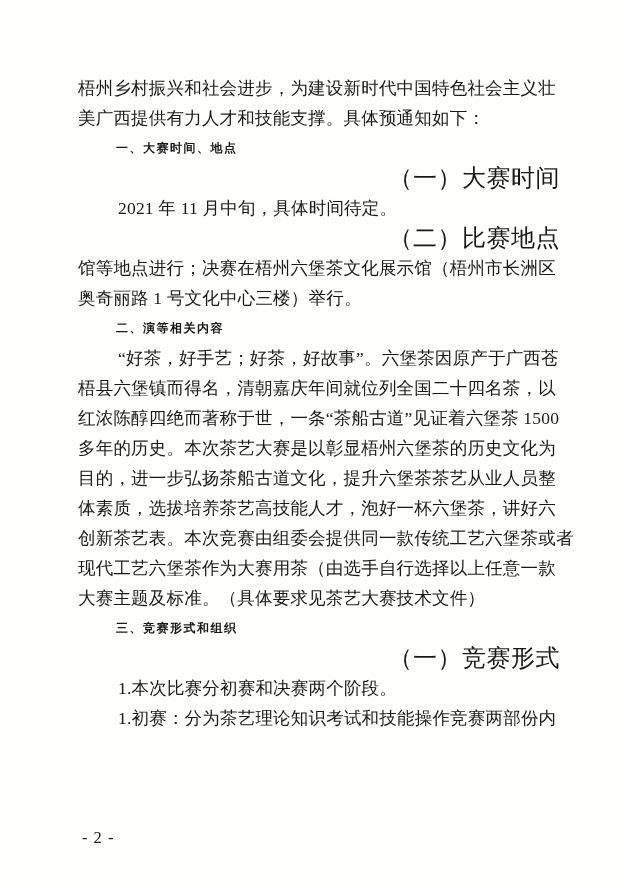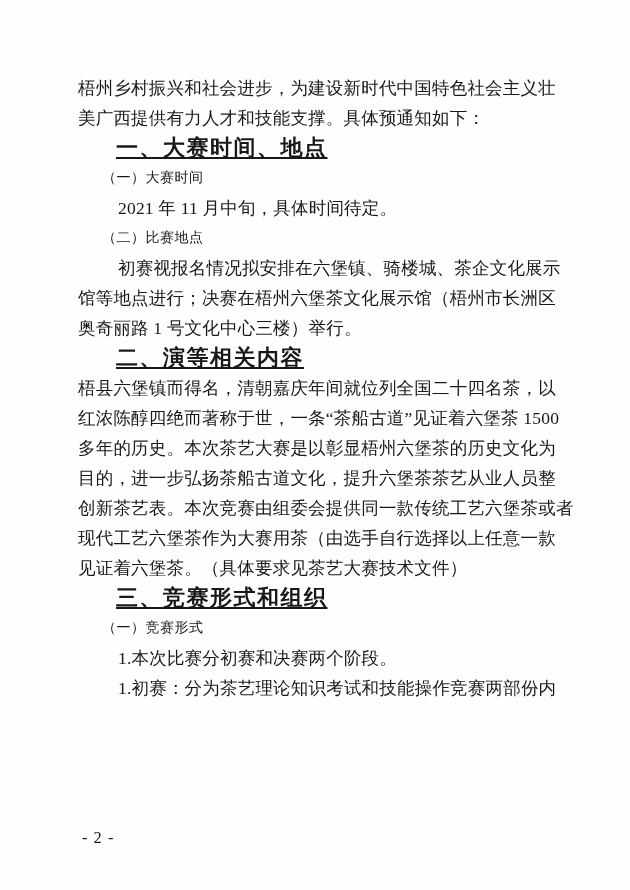--- a/index.html
+++ b/index.html
@@ -29,29 +29,29 @@
     font-size: 17.5px;
     white-space: nowrap;
     letter-spacing: 0.2px;
   }
   .indent {
     padding-left: 40px;
   }
   .h1 {
     font-family: "Liberation Sans", "DejaVu Sans", sans-serif;
     font-weight: 700;
-    font-size: 22px;
+    font-size: 12px;
     padding-left: 38px;
     letter-spacing: 1.5px;
-    text-decoration: underline;
   }
   .h2 {
-    font-size: 14px;
+    font-size: 24px;
     padding-left: 24px;
     letter-spacing: 0.5px;
+    text-align: right;
   }
   .pagenum {
     position: absolute;
     left: 82px;
     top: 824px;
     height: 28px;
     line-height: 28px;
     font-size: 16.5px;
     letter-spacing: 1px;
     color: #1c1c1c;
@@ -61,30 +61,31 @@
 <body>
 
 <div class="page">
   <div class="content">
     <div class="line">梧州乡村振兴和社会进步，为建设新时代中国特色社会主义壮</div>
     <div class="line">美广西提供有力人才和技能支撑。具体预通知如下：</div>
     <div class="line h1">一、大赛时间、地点</div>
     <div class="line h2">（一）大赛时间</div>
     <div class="line indent">2021 年 11 月中旬，具体时间待定。</div>
     <div class="line h2">（二）比赛地点</div>
-    <div class="line indent">初赛视报名情况拟安排在六堡镇、骑楼城、茶企文化展示</div>
     <div class="line">馆等地点进行；决赛在梧州六堡茶文化展示馆（梧州市长洲区</div>
     <div class="line">奥奇丽路 1 号文化中心三楼）举行。</div>
     <div class="line h1">二、演等相关内容</div>
+    <div class="line indent">“好茶，好手艺；好茶，好故事”。六堡茶因原产于广西苍</div>
     <div class="line">梧县六堡镇而得名，清朝嘉庆年间就位列全国二十四名茶，以</div>
     <div class="line">红浓陈醇四绝而著称于世，一条“茶船古道”见证着六堡茶 1500</div>
     <div class="line">多年的历史。本次茶艺大赛是以彰显梧州六堡茶的历史文化为</div>
     <div class="line">目的，进一步弘扬茶船古道文化，提升六堡茶茶艺从业人员整</div>
+    <div class="line">体素质，选拔培养茶艺高技能人才，泡好一杯六堡茶，讲好六</div>
     <div class="line">创新茶艺表。本次竞赛由组委会提供同一款传统工艺六堡茶或者</div>
     <div class="line">现代工艺六堡茶作为大赛用茶（由选手自行选择以上任意一款</div>
-    <div class="line">见证着六堡茶。（具体要求见茶艺大赛技术文件）</div>
+    <div class="line">大赛主题及标准。（具体要求见茶艺大赛技术文件）</div>
     <div class="line h1">三、竞赛形式和组织</div>
     <div class="line h2">（一）竞赛形式</div>
     <div class="line indent">1.本次比赛分初赛和决赛两个阶段。</div>
     <div class="line indent">1.初赛：分为茶艺理论知识考试和技能操作竞赛两部份内</div>
   </div>
   <div class="pagenum">- 2 -</div>
 </div>
 
 </body></html>

